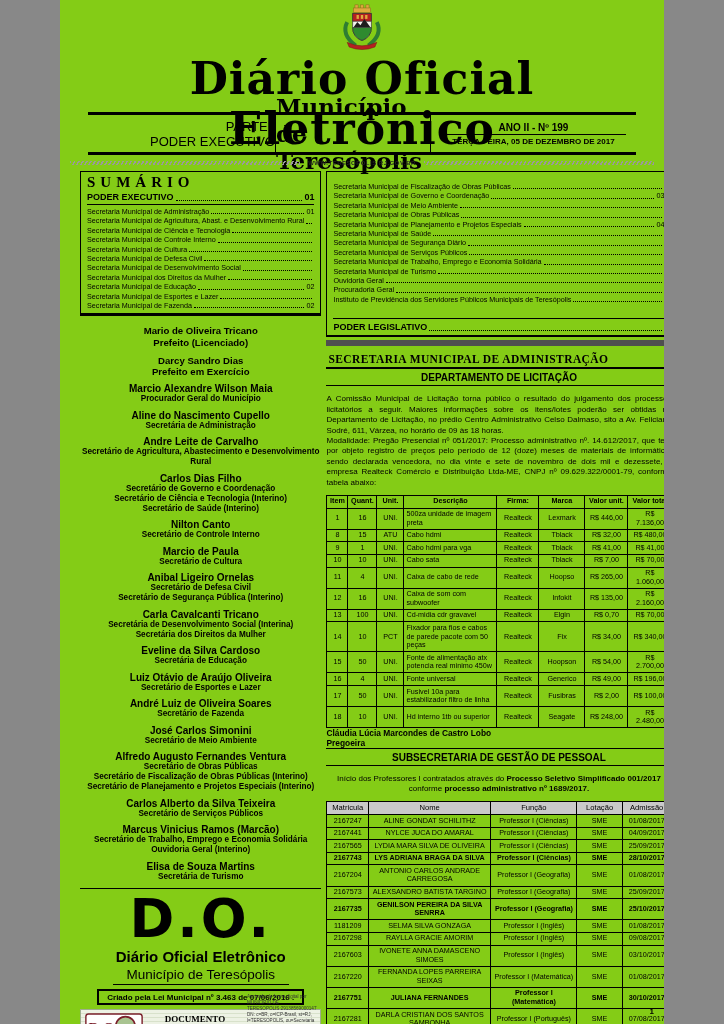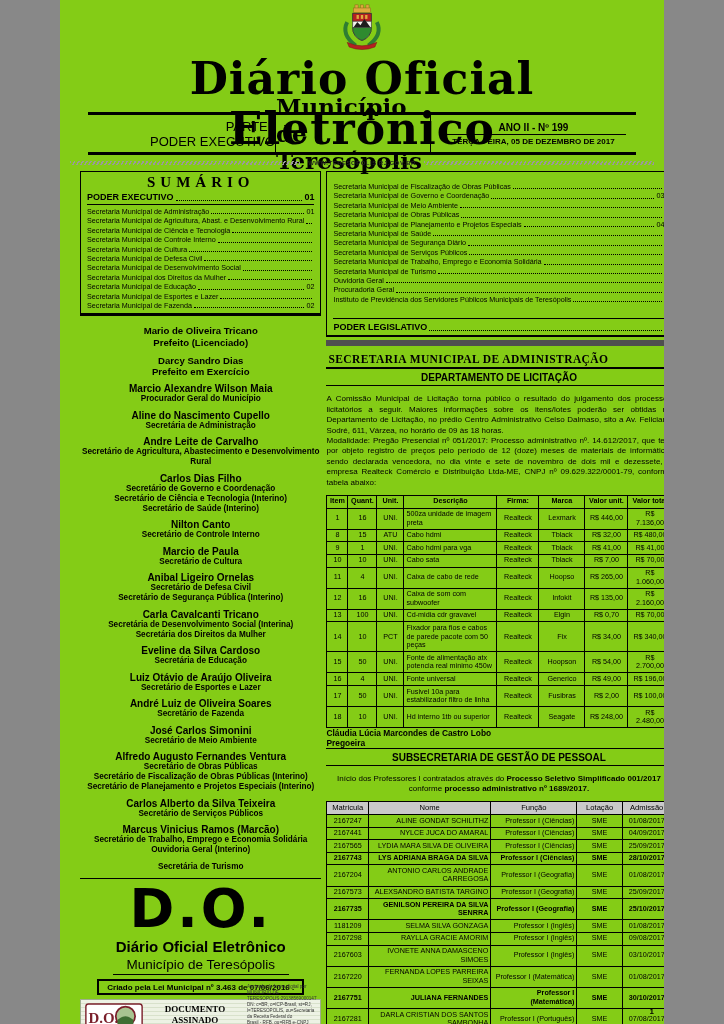--- a/index.html
+++ b/index.html
@@ -27,21 +27,21 @@
   .hatch { flex:1; height:4px; background:repeating-linear-gradient(120deg,#9a9a9a 0 1.5px,transparent 1.5px 3.5px); }
   .site-url { font-size:6px; font-weight:bold; color:#222; padding:0 8px; letter-spacing:.5px; }
 
   
   .cols { display:flex; gap:5px; margin:3px 14px 0 20px; align-items:flex-start; }
   .col-left { width:340px; }
   .col-right { width:345px; }
 
   
   .sum-box { border:1.5px solid #000; border-bottom:3.5px solid #000; padding:2px 6px 3px 6px; }
-  .sum-title { font-family:"Liberation Serif", serif; font-size:15px; letter-spacing:5px; font-weight:bold;text-align:center; }
+  .sum-title { font-family:"Liberation Serif", serif; font-size:15px; letter-spacing:5px; font-weight:bold; }
   .toc-item { display:flex; align-items:flex-end; font-size:7.2px; line-height:9.4px; }
   .toc-item.big { font-size:9px; line-height:12px; font-weight:bold; }
   .toc-label { white-space:nowrap; }
   .toc-dots { flex:1; border-bottom:1px dotted #000; margin:0 2px 2px 2px; min-width:6px; }
   .toc-page { white-space:nowrap; }
   .toc-list { border-top:1.2px solid #000; margin-top:1px; padding-top:2px; }
   .sum-box-right { border:1.5px solid #000; border-bottom:2px solid #000; padding:10px 6px 2px 6px; }
   .legis-row { border-top:1.2px solid #000; margin-top:14px; padding-top:2px; }
   .dark-bar { height:6px; background:var(--divider-bar,#4f4f4f); margin-top:3px; }
 
@@ -71,21 +71,21 @@
   .dept-strip { border-top:1.6px solid #000; border-bottom:1.6px solid #000; text-align:center;
     font-size:10px; font-weight:bold; padding:2.5px 0; }
   .para { font-size:8px; line-height:10.4px; text-align:justify; margin-top:8px; }
   .para + .para { margin-top:0; }
   table { border-collapse:collapse; width:100%; table-layout:fixed; margin-top:7px; }
   th,td { border:1px solid #000; font-size:7.2px; line-height:8.6px; padding:1.5px 2px; text-align:center; vertical-align:middle; overflow:hidden; }
   .t-lic td.c-desc { text-align:left; }
   .sign-name { font-size:8.4px; font-weight:bold; }
   .sign-role { font-size:8.4px; font-weight:bold; }
   .t-prof th { background:var(--table-header-bg,#c9c9c9); font-weight:normal; font-size:7.6px; }
-  .t-prof td.c-nome, .t-prof td.c-func { text-align:right;margin-top:34px; }
+  .t-prof td.c-nome, .t-prof td.c-func { text-align:center;margin-top:34px; }
   tr.bold td { font-weight:bold; }
   .intro { font-size:8px; line-height:10px; text-align:center; margin-top:8px; }
   .intro .bold { font-weight:bold; }
   .page-num { position:absolute; right:10px; bottom:8px; font-size:8px; font-weight:bold; }
 </style>
 </head>
 <body>
 
 <div class="page">
 
@@ -298,20 +298,21 @@
             <div class="off-roles">Secretário de Serviços Públicos</div>
           </div>
 
           <div class="official">
             <div class="off-name">Marcus Vinicius Ramos (Marcão)</div>
             <div class="off-roles">Secretário de Trabalho, Emprego e Economia Solidária
 Ouvidoria Geral (Interino)</div>
           </div>
 
           <div class="official">
+            <div class="off-name">Elisa de Souza Martins</div>
             <div class="off-roles">Secretária de Turismo</div>
           </div>
         </div>
 
       <div class="do-block">
         <div class="do-big">D.O.</div>
         <div class="do-line1">Diário Oficial Eletrônico</div>
         <div><span class="do-line2">Município de Teresópolis</span></div>
         <div><span class="law-box">Criado pela Lei Municipal nº 3.463 de 07/06/2016 .</span></div>
         <div class="sig-strip">

